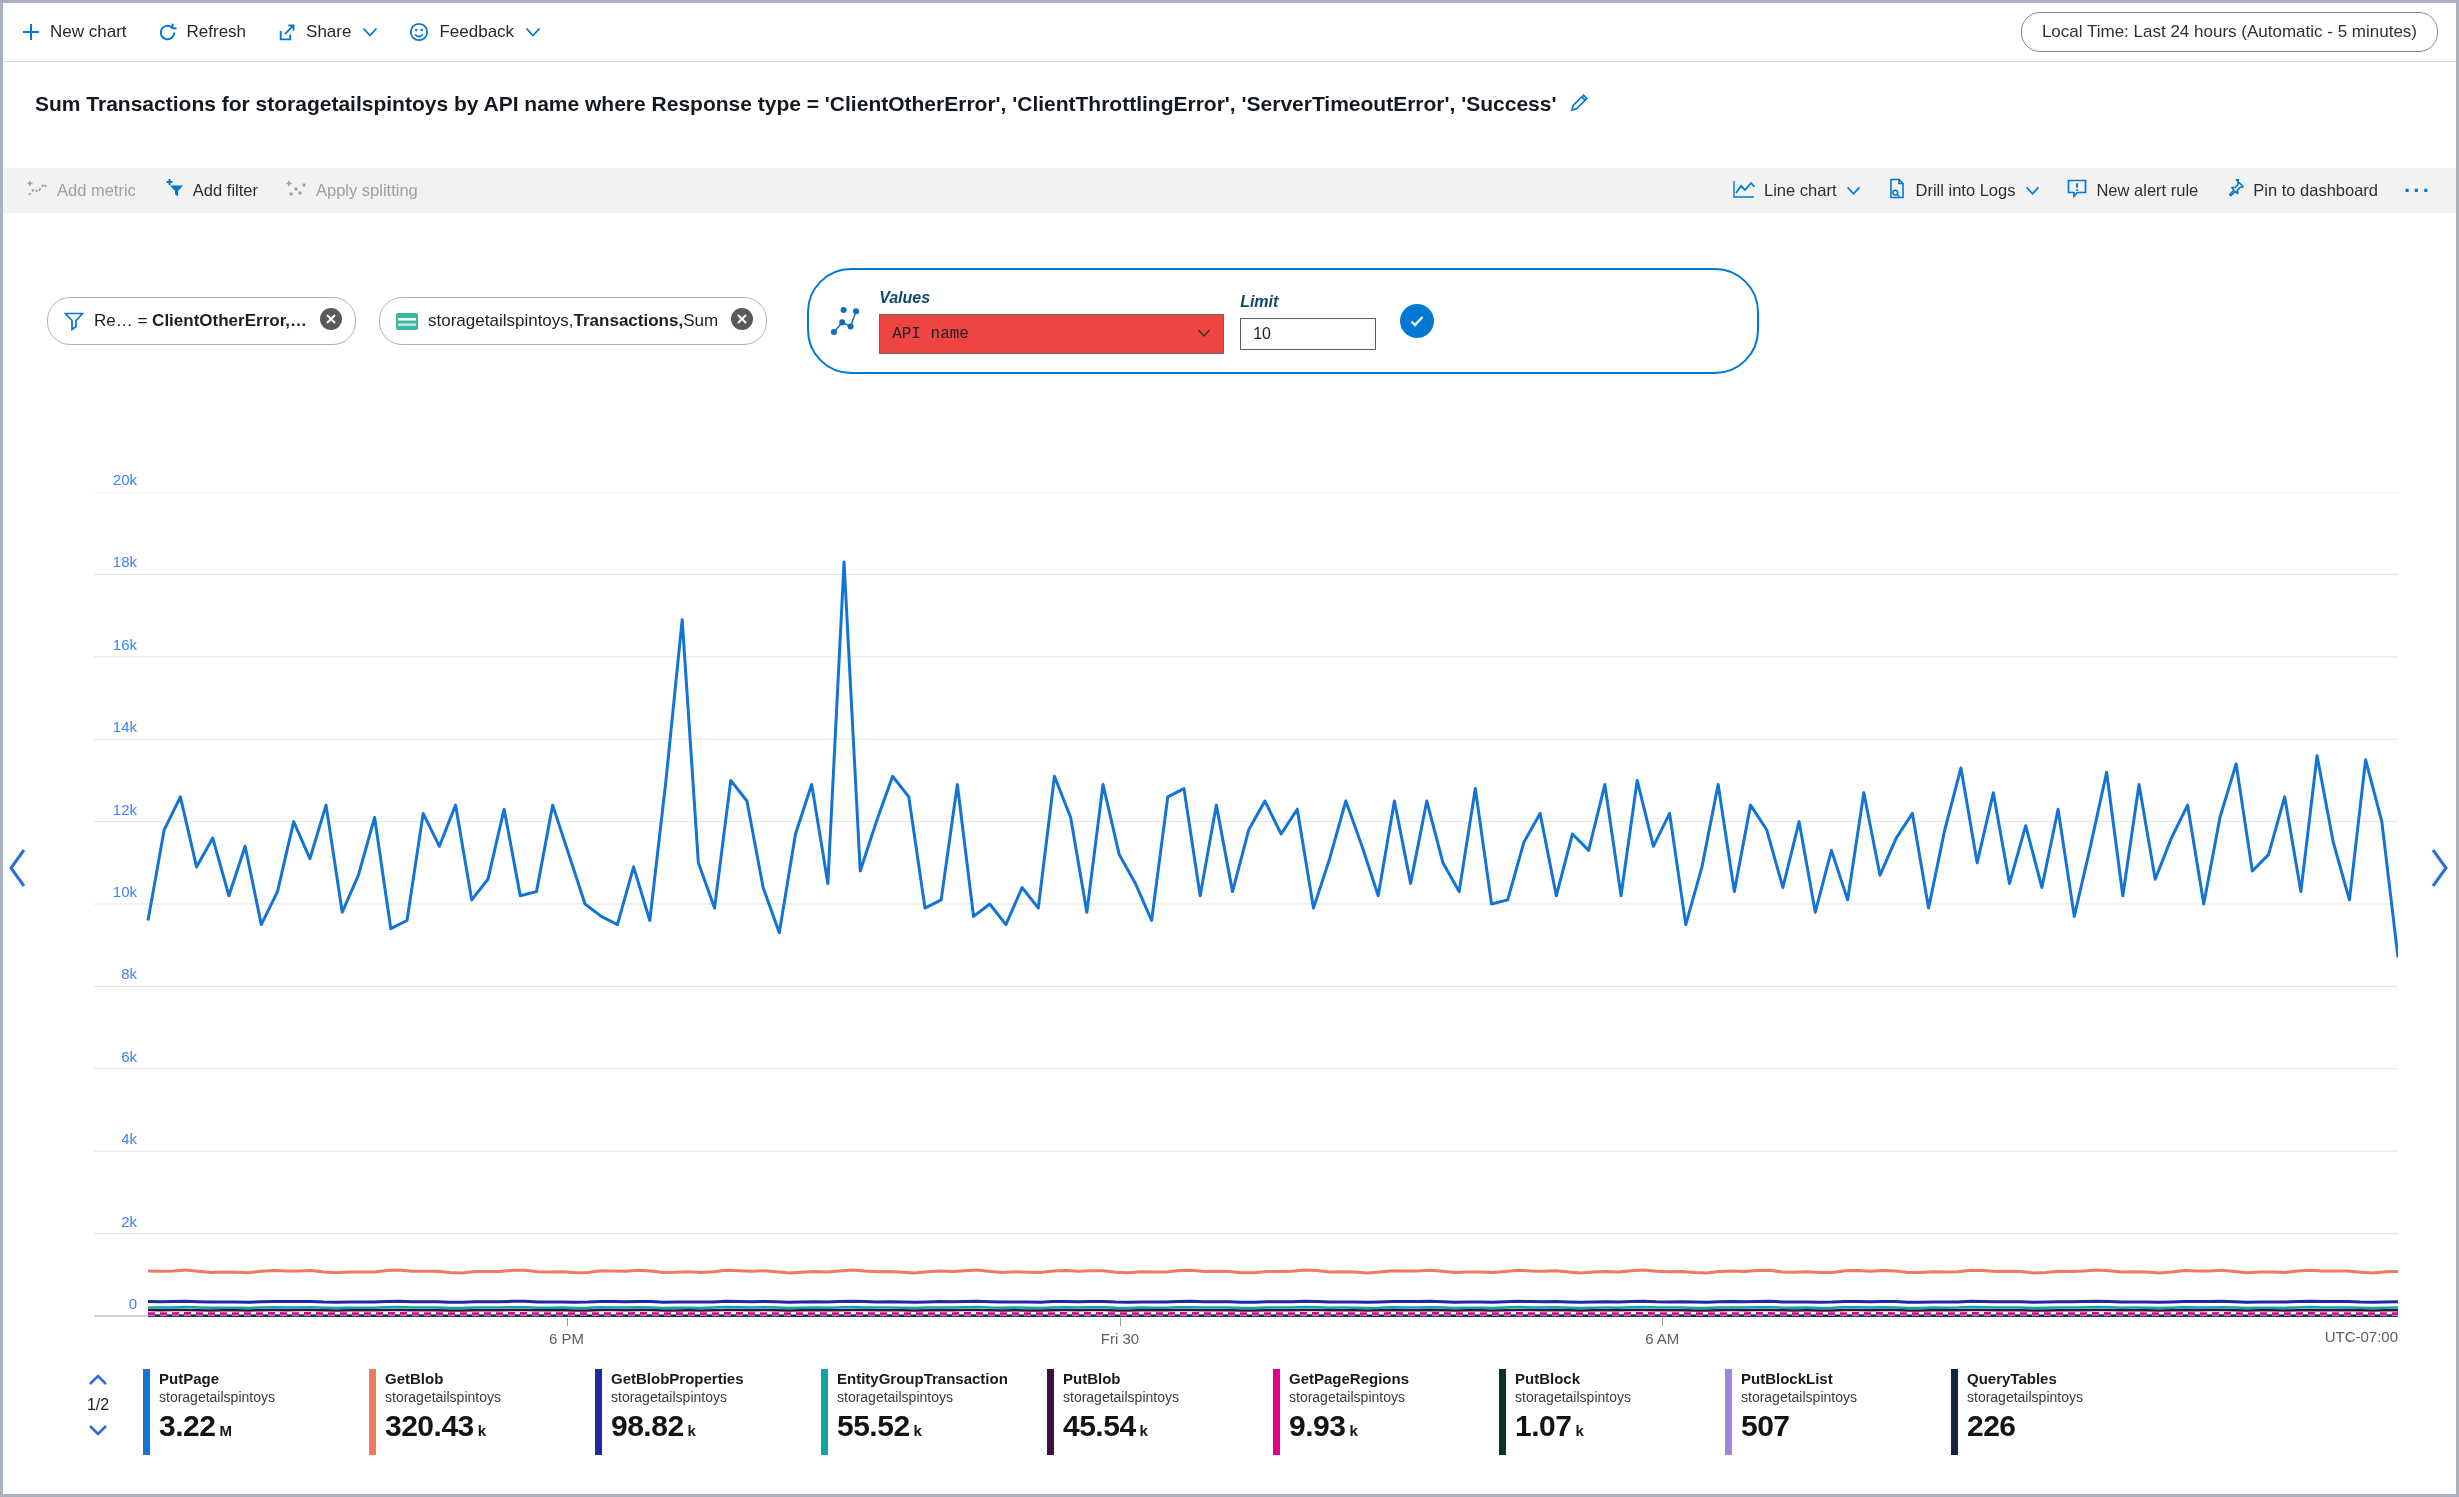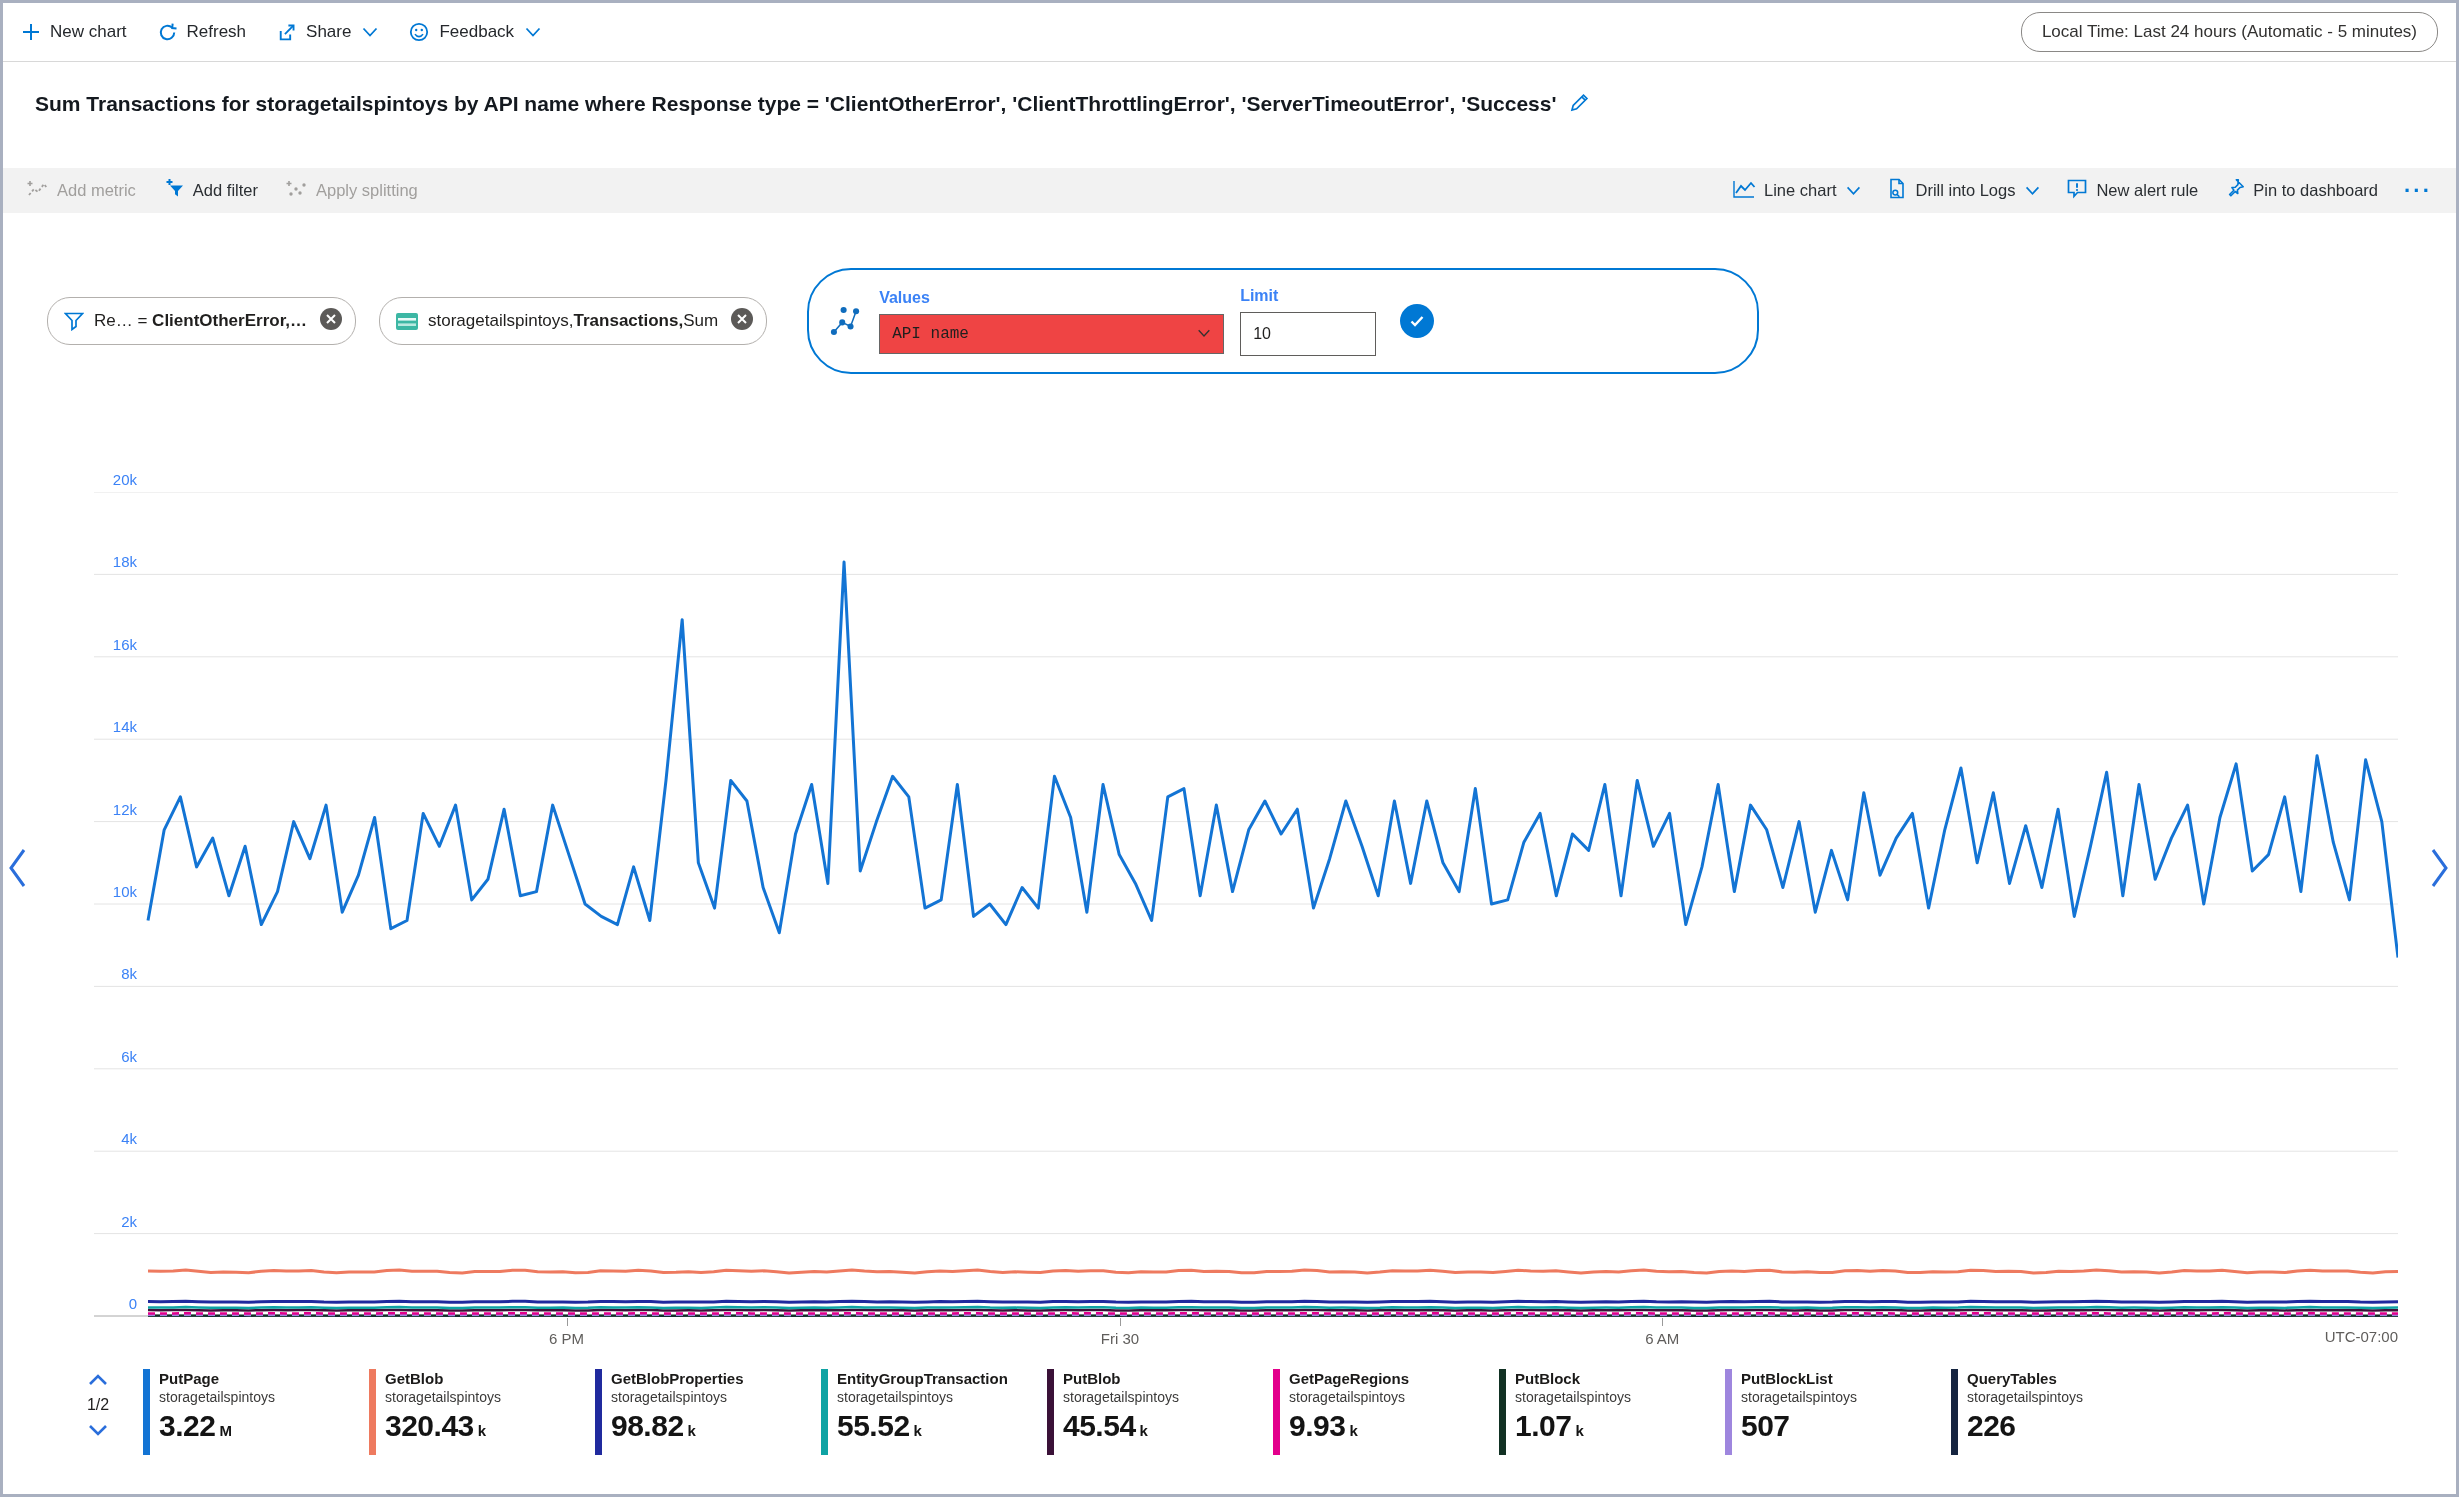--- a/index.html
+++ b/index.html
@@ -28,26 +28,26 @@
   
   .pills-row{display:flex;align-items:center;padding:53px 0 8px 44px;height:110px;box-sizing:content-box;}
   .pill{display:flex;align-items:center;border:1px solid #b3b0ad;border-radius:23px;height:46px;padding:0 12px 0 16px;
     font-size:17px;color:#201f1e;background:#fff;cursor:pointer;white-space:nowrap;}
   .pill b{font-weight:bold;}
   .pill .xcircle{margin-left:12px;}
   .pill + .pill{margin-left:23px;}
   .split-panel{margin-left:40px;display:flex;align-items:center;border:2px solid #0078d4;border-radius:44px;
     height:106px;width:952px;padding:0 20px 0 18px;box-sizing:border-box;background:#fff;}
   .field-group{display:flex;flex-direction:column;margin-left:16px;}
-  .field-label{font-size:16px;font-weight:bold;color:#3b82f6;margin-bottom:7px;}
+  .field-label{font-size:16px;font-weight:bold;color:#0c4a6e;margin-bottom:7px;font-style:italic;}
   .select-box{border:1px solid #666;height:40px;display:flex;align-items:center;justify-content:space-between;
     padding:0 12px;font-size:16px;color:#201f1e;background:#ef4444;cursor:pointer;font-family:Liberation Mono, monospace;}
   .values-select{width:345px;box-sizing:border-box;}
   .sort-select{width:343px;box-sizing:border-box;}
-  .limit-input{border:1.5px solid #5f5d5b;height:44px;width:136px;box-sizing:border-box;font-size:16px;
+  .limit-input{border:1.5px solid #5f5d5b;height:32px;width:136px;box-sizing:border-box;font-size:16px;
     font-family:"Liberation Sans",sans-serif;padding:0 12px;color:#201f1e;}
   .check-btn{width:34px;height:34px;border-radius:50%;background:#0078d4;display:flex;align-items:center;justify-content:center;
     margin-left:24px;cursor:pointer;flex:none;}
   
   .chart-wrap{position:relative;height:986px;}
   #plot{position:absolute;left:91px;top:108px;}
   .y-label{position:absolute;left:0;width:134px;text-align:right;font-size:15px;color:#3b82f6;}
   .x-tick{position:absolute;width:1px;height:8px;background:#9a9a9a;}
   .x-label{position:absolute;transform:translateX(-50%);font-size:15px;color:#5f5d5b;white-space:nowrap;}
   .utc-label{position:absolute;top:944px;left:2165px;width:230px;text-align:right;font-size:15px;color:#5f5d5b;}

